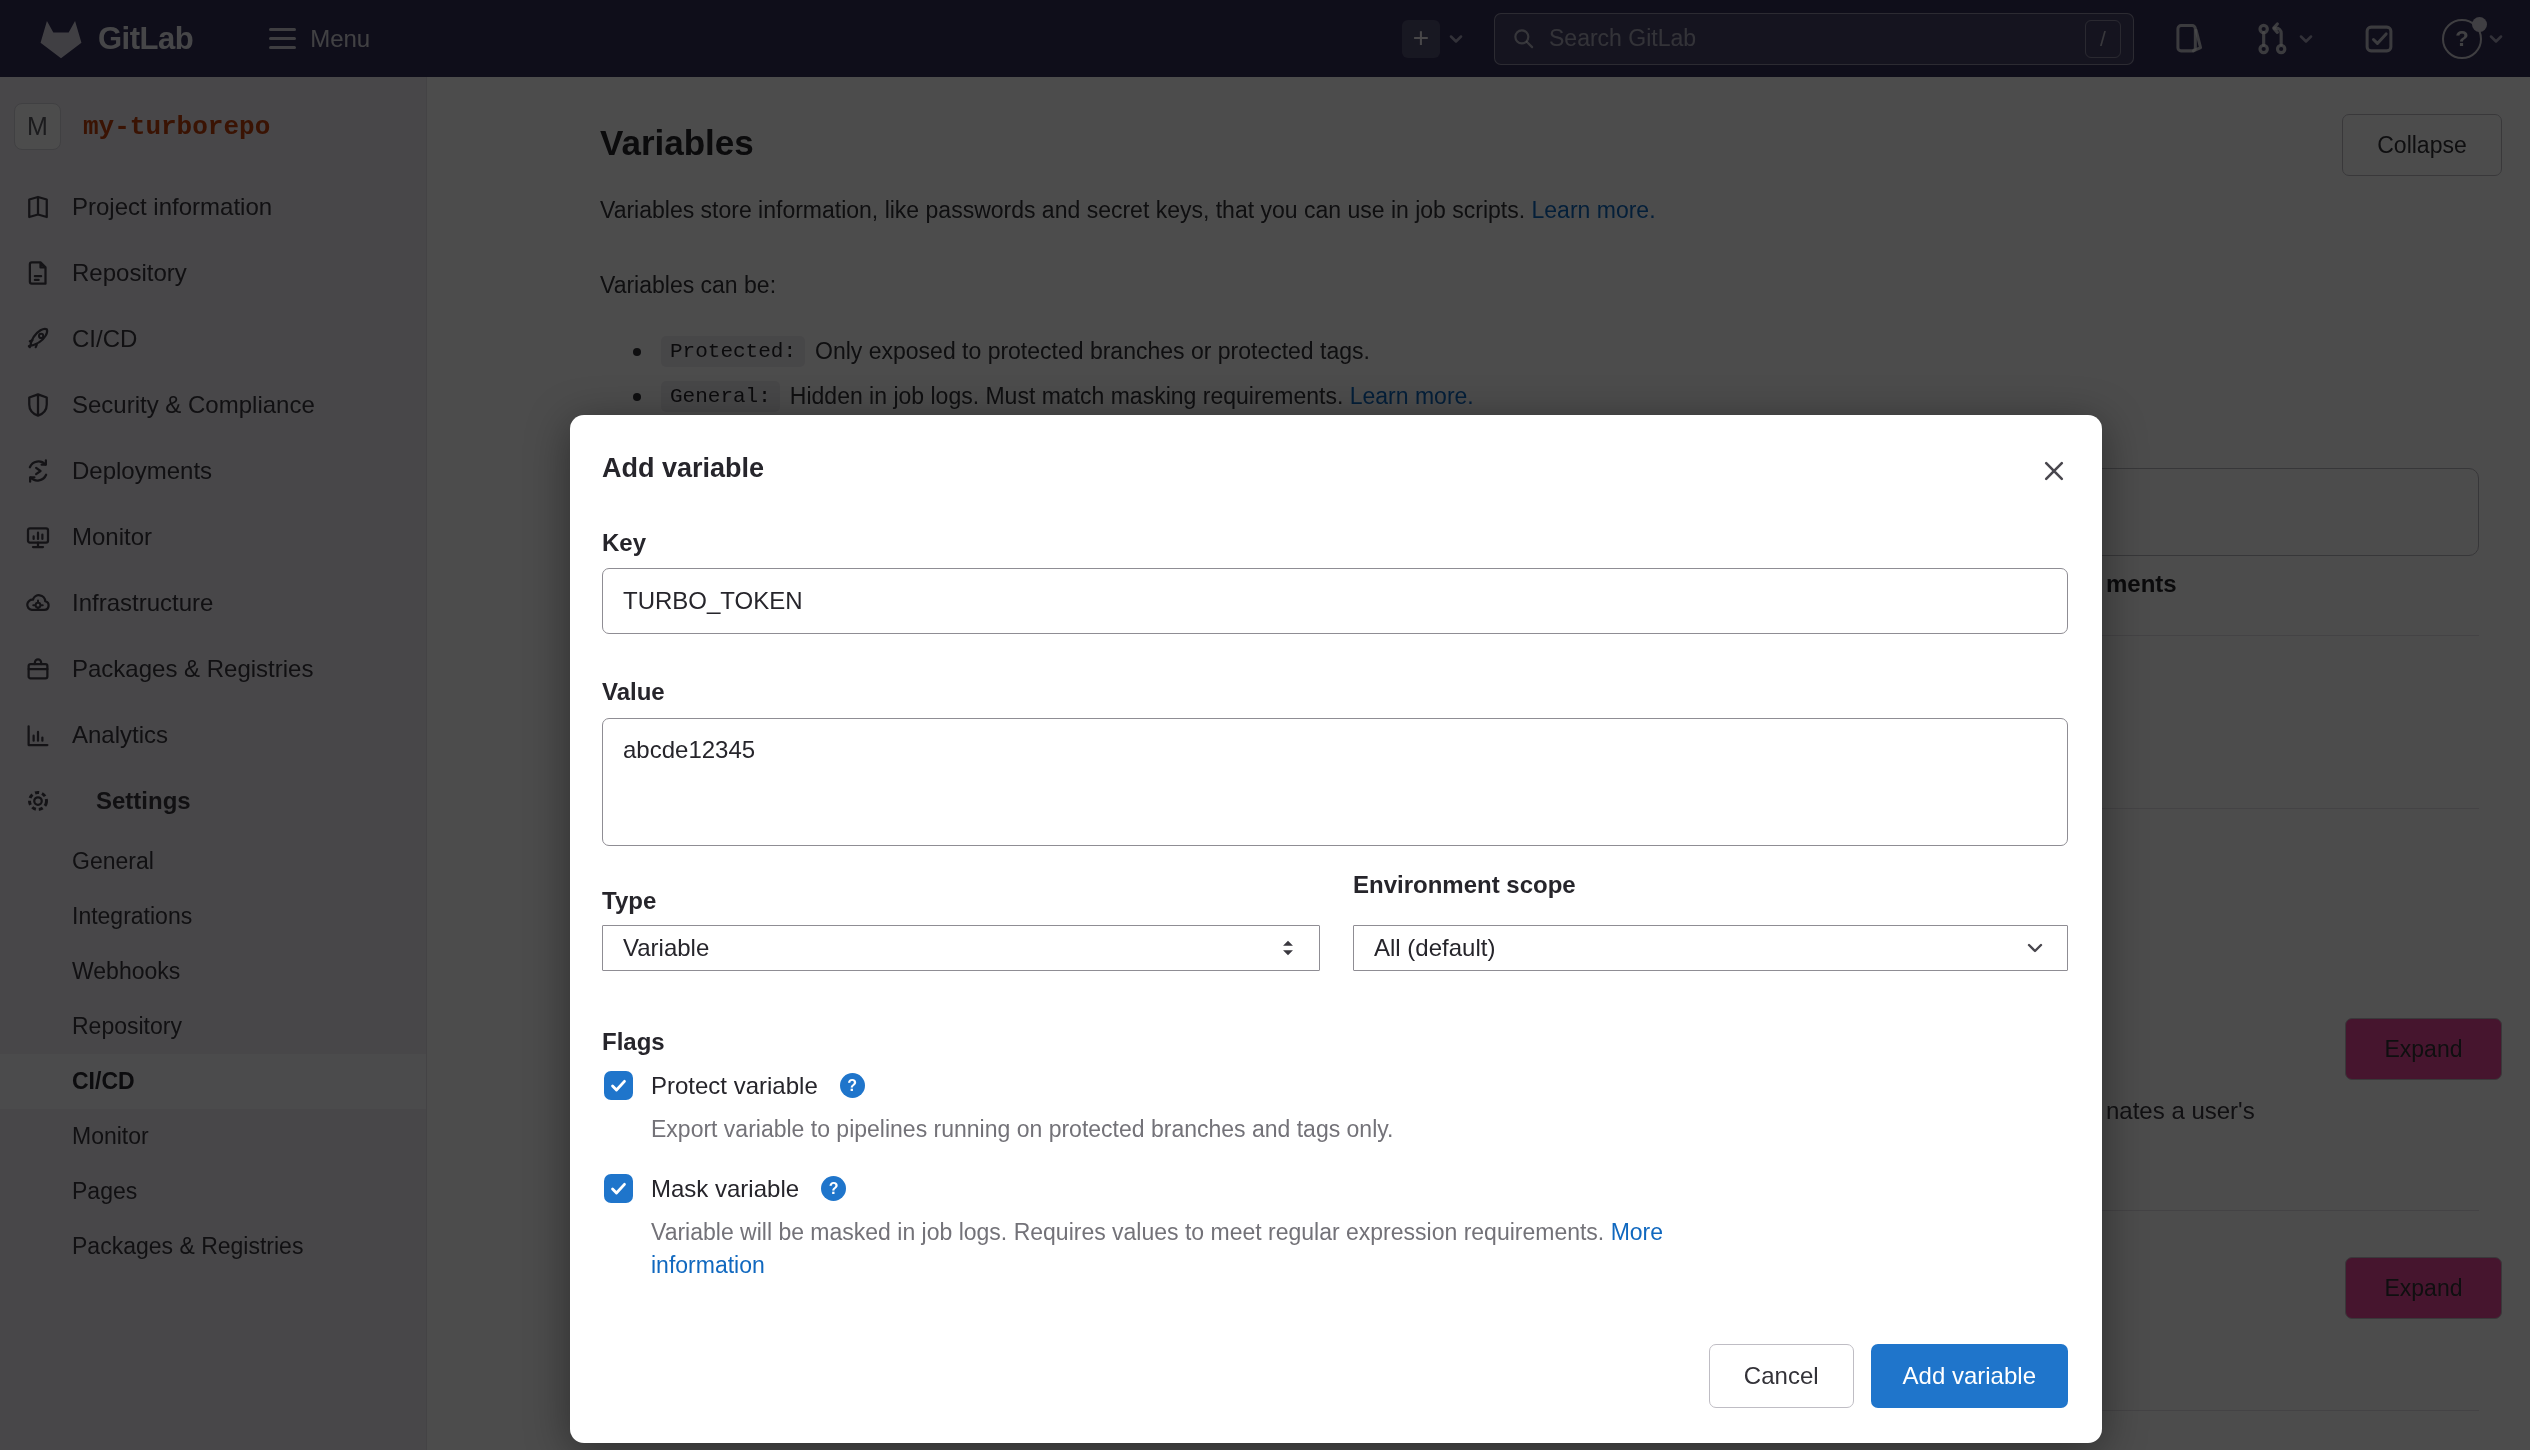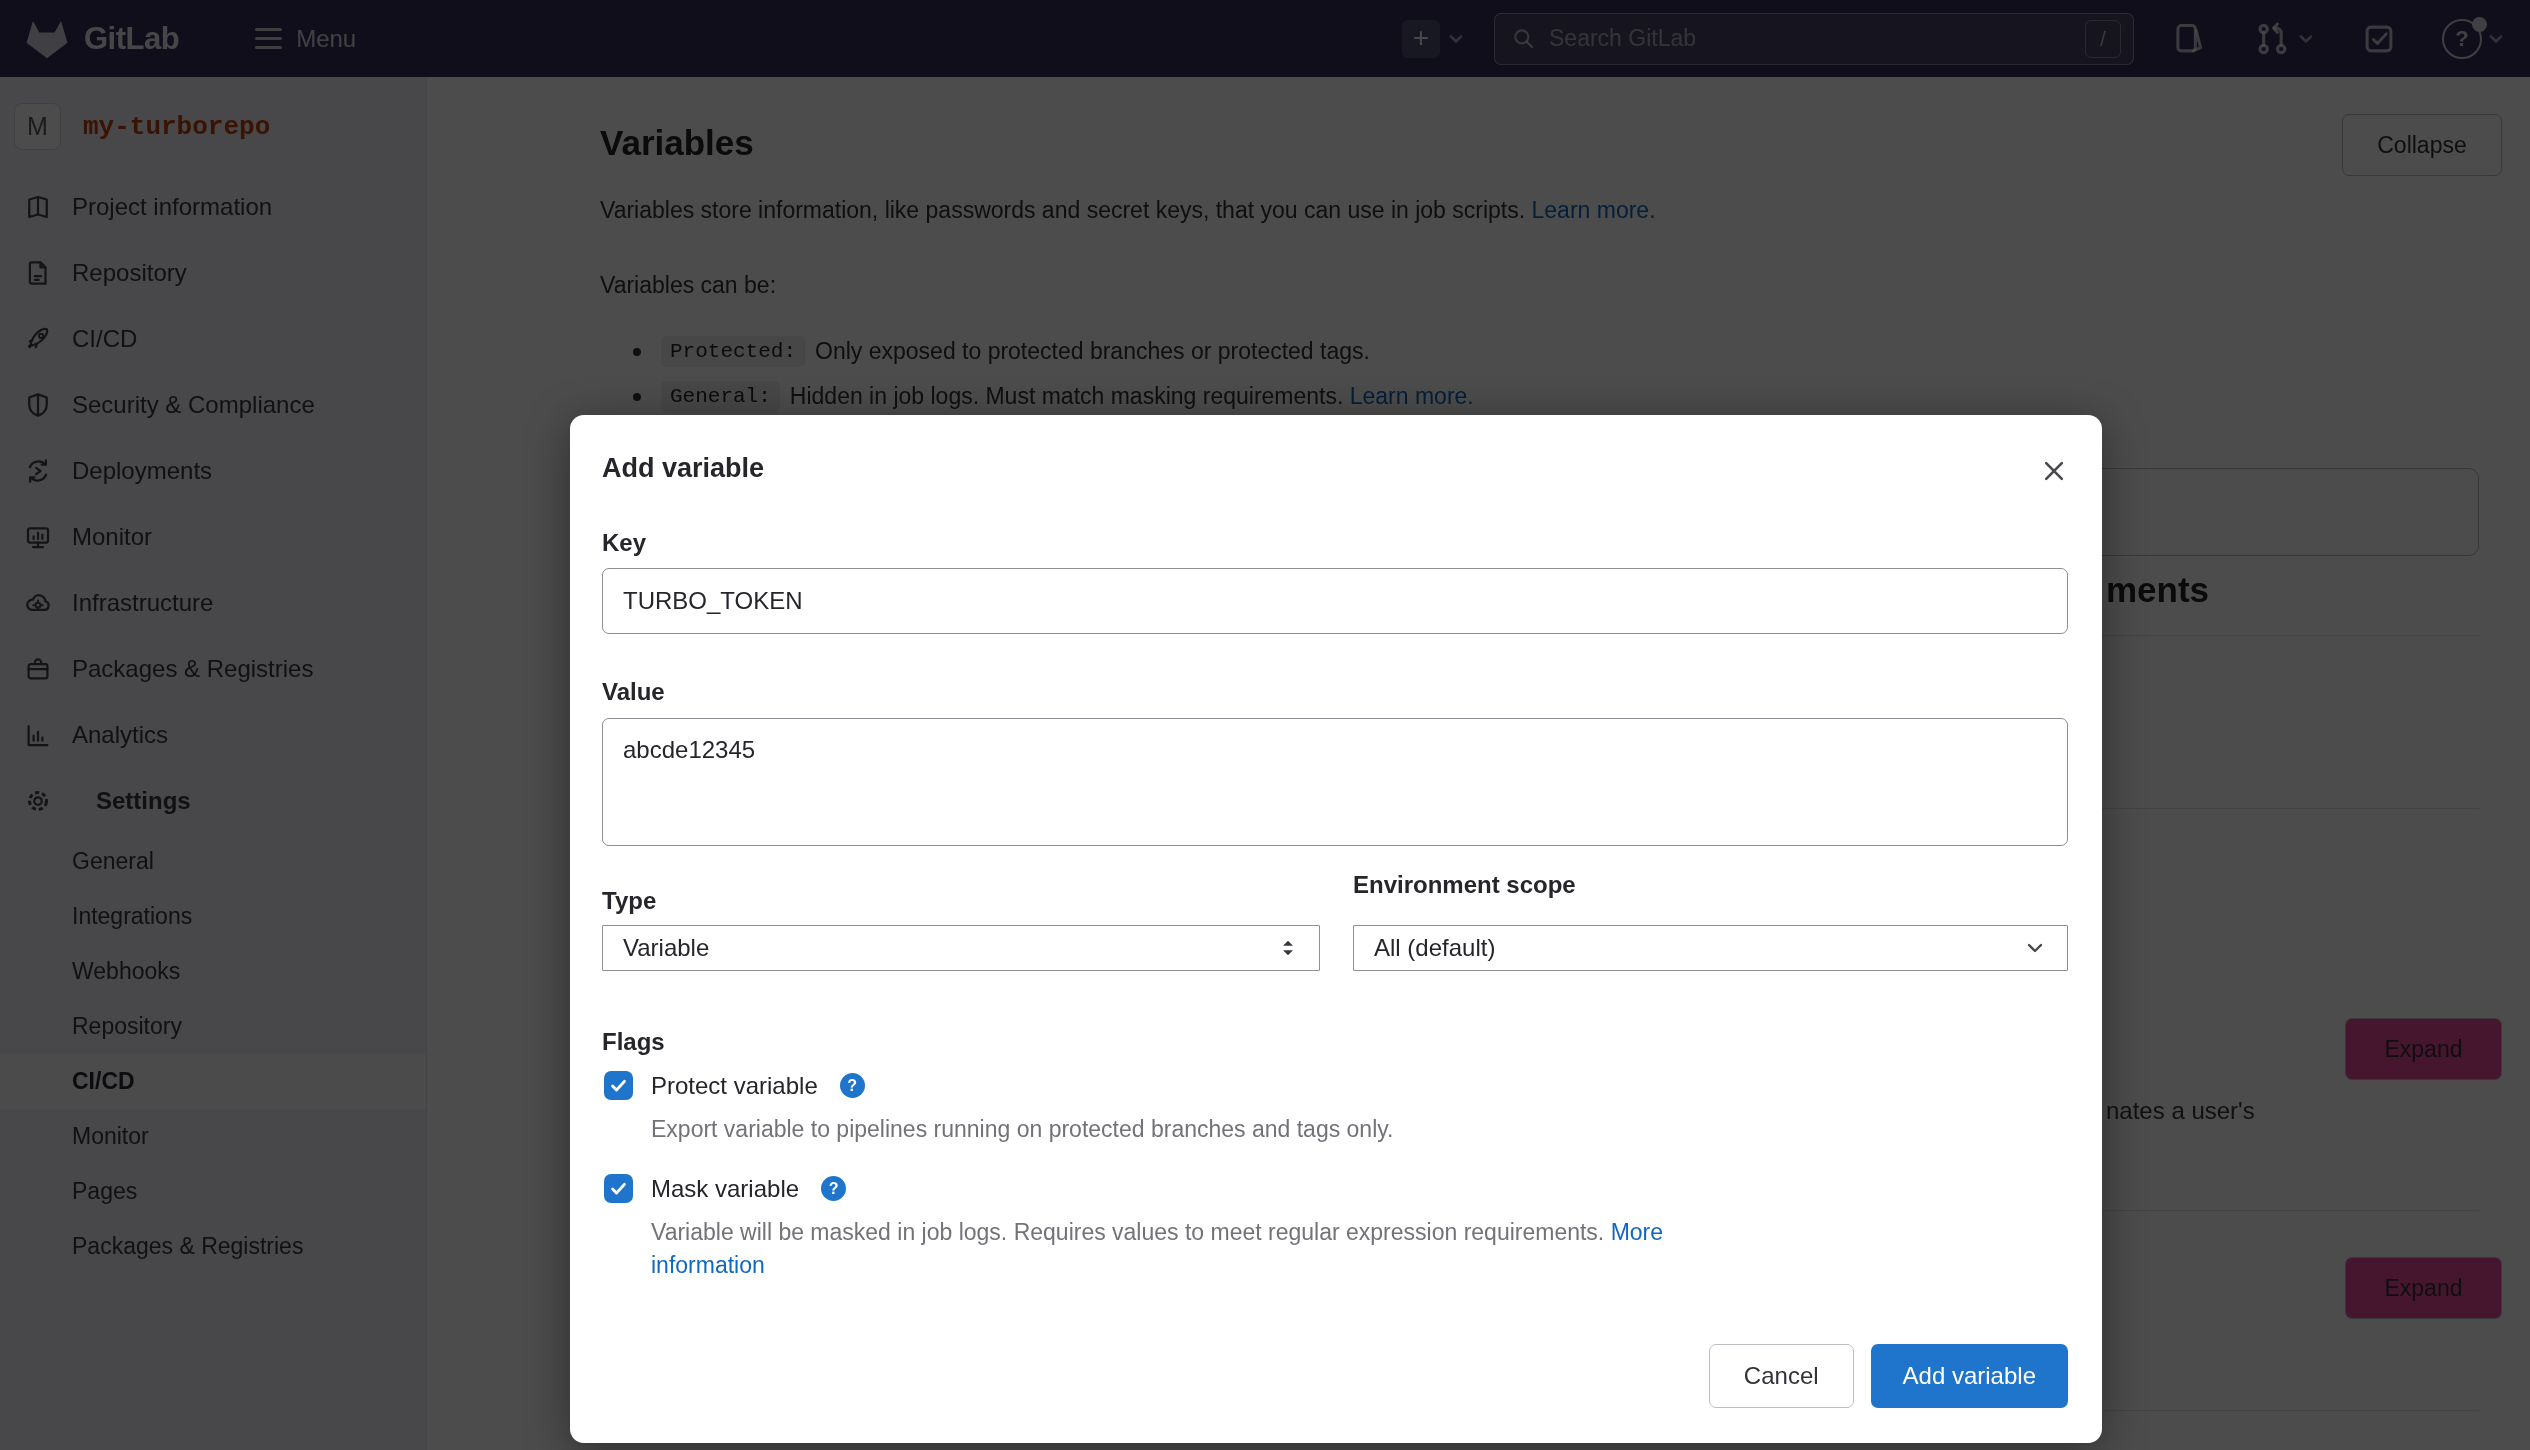--- a/index.html
+++ b/index.html
@@ -1,21 +1,21 @@
 <!DOCTYPE html>
 <html><head>
 <meta charset="utf-8">
 <style>
   * { margin:0; padding:0; box-sizing:border-box; }
   html,body { width:2530px; height:1450px; overflow:hidden; }
   body { font-family:"Liberation Sans", sans-serif; background:#fff; position:relative; color:#333238; }
 
   
   .navbar { position:absolute; left:0; top:0; width:2530px; height:77px; background:#332f58; display:flex; align-items:center; z-index:1; }
-  .nav-left { display:flex; align-items:center; gap:14px; padding-left:24px; }
+  .nav-left { display:flex; align-items:center; gap:14px; padding-left:38px; }
   .logo-text { font-size:31px; font-weight:700; color:#ecebf1; letter-spacing:-0.5px; }
   .menu-btn { display:flex; align-items:center; gap:14px; margin-left:62px; cursor:pointer; }
   .hamburger { display:flex; flex-direction:column; gap:6px; }
   .hamburger span { display:block; width:27px; height:3px; background:rgba(255,255,255,0.78); border-radius:2px; }
   .menu-label { font-size:24px; color:rgba(255,255,255,0.82); font-weight:500; }
   .nav-right { margin-left:auto; display:flex; align-items:center; gap:0; padding-right:24px; }
   .plus-btn { display:flex; align-items:center; gap:6px; cursor:pointer; margin-right:28px; }
   .plus-tile { width:38px; height:38px; background:rgba(255,255,255,0.16); border-radius:6px; color:#f0eff5; font-size:28px; line-height:36px; text-align:center; font-weight:500; }
   .nav-chev { opacity:0.75; }
   .search-box { width:640px; height:52px; background:rgba(255,255,255,0.10); border:1.6px solid rgba(255,255,255,0.42); border-radius:7px; display:flex; align-items:center; padding:0 12px 0 16px; margin-right:36px; }
@@ -44,21 +44,21 @@
   .intro { position:absolute; left:173px; top:120px; font-size:23px; color:#333238; }
   .canbe { position:absolute; left:173px; top:195px; font-size:23px; color:#333238; }
   a.link { color:#1068bf; text-decoration:none; cursor:pointer; }
   .bullets { position:absolute; left:200px; top:252px; list-style:none; }
   .bullets li { position:relative; padding-left:34px; height:45px; display:flex; align-items:center; font-size:23px; white-space:nowrap; }
   .bullets li::before { content:""; position:absolute; left:6px; top:19px; width:8px; height:8px; border-radius:50%; background:#333238; }
   code.chip { font-family:"Liberation Mono", monospace; font-size:21px; background:#efedf2; border-radius:5px; padding:4px 9px; margin-right:10px; color:#26252b; }
 
   
   .frag-input { position:absolute; left:1663px; top:391px; width:389px; height:88px; background:#fdfdfe; border:1.6px solid #b9b7be; border-radius:10px; }
-  .frag-env { position:absolute; left:1679px; top:493px; font-size:35px; font-weight:700; color:#26252b; }
+  .frag-env { position:absolute; left:1679px; top:493px; font-size:24px; font-weight:700; color:#26252b; }
   .divider { position:absolute; left:173px; width:1879px; height:0; border-top:1.6px solid #e3e1e6; }
   .expand-btn { position:absolute; left:1918px; width:157px; height:62px; border:1.6px solid #bfbdc4; border-radius:7px; background:#ec4899; font-size:23px; color:#333238; cursor:pointer; font-family:"Liberation Sans", sans-serif; }
   .frag-text { position:absolute; left:1679px; top:1020px; font-size:24px; color:#3a383f; }
 
   
   .backdrop { position:absolute; inset:0; background:rgba(0,0,0,0.70); z-index:50; }
   .modal { position:absolute; left:570px; top:415px; width:1532px; height:1028px; background:#fff; border-radius:14px; box-shadow:0 8px 44px rgba(0,0,0,0.40); z-index:60; }
   .modal-title { position:absolute; left:32px; top:38px; font-size:27px; font-weight:700; color:#26252b; }
   .modal-close { position:absolute; right:28px; top:36px; width:40px; height:40px; background:none; border:none; cursor:pointer; display:flex; align-items:center; justify-content:center; }
   .field-label { position:absolute; left:32px; font-size:24px; font-weight:700; color:#26252b; }

